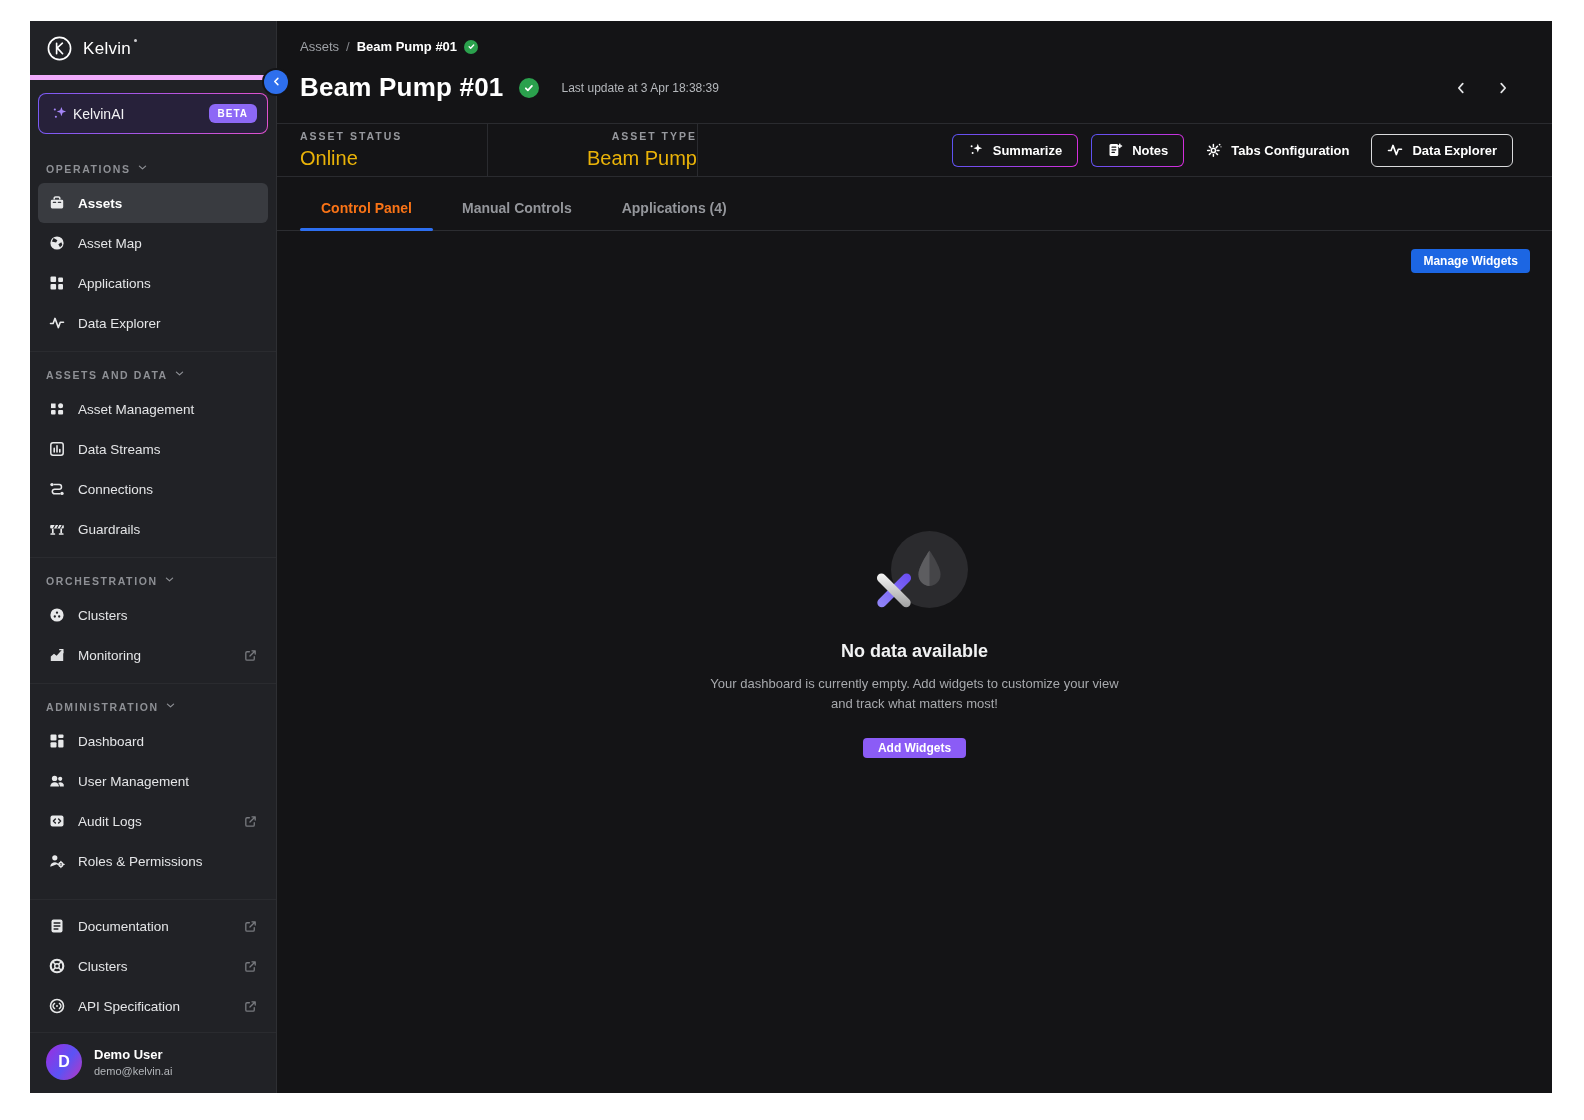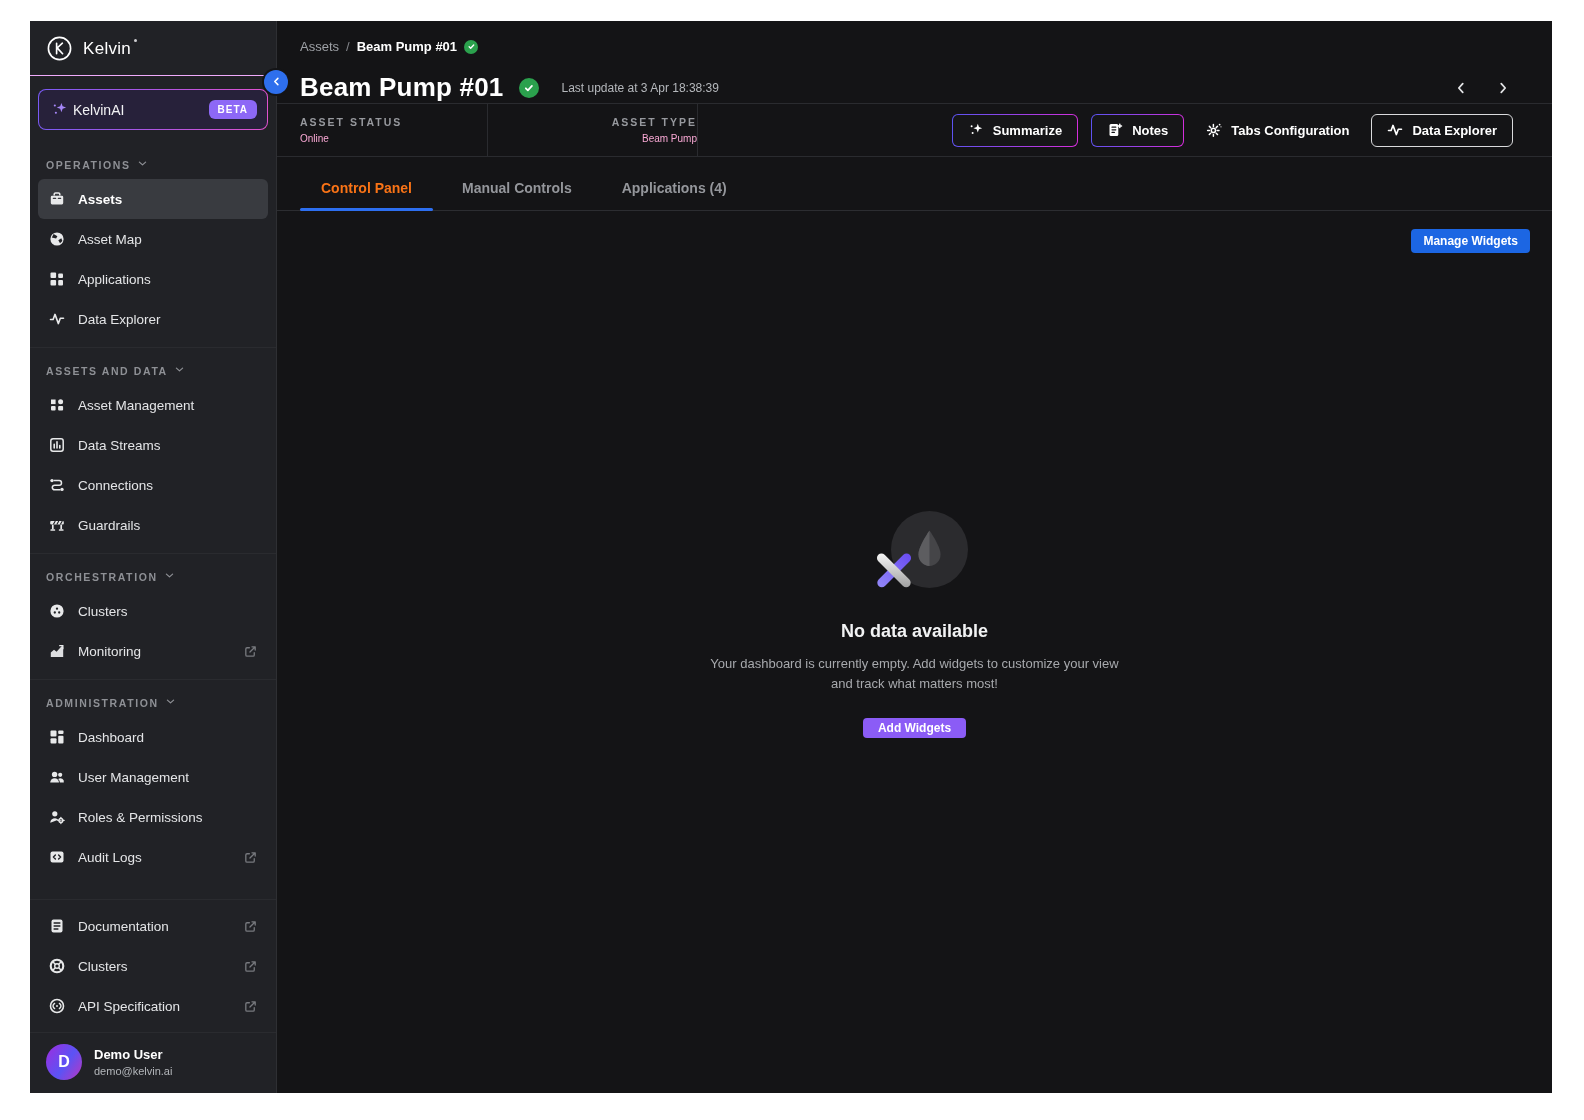--- a/index.html
+++ b/index.html
@@ -5,21 +5,21 @@
   * { margin:0; padding:0; box-sizing:border-box; }
   html,body { width:1584px; height:1120px; background:#ffffff;
     font-family:"Liberation Sans", sans-serif; -webkit-font-smoothing:antialiased; }
   .frame { position:absolute; left:30px; top:21px; width:1522px; height:1072px;
     display:flex; background:#141416; overflow:hidden; }
 
   
   .sidebar { width:247px; min-width:247px; background:#212226; border-right:1px solid #2e2f33;
     display:flex; flex-direction:column; position:relative; color:#e8e9ea; }
   .logo-row { display:flex; align-items:center; gap:10px; padding:14px 16px 13px;
-    border-bottom:1px solid #f0abfc; }
+    border-bottom:5px solid #f0abfc; }
   .logo-mark { width:27px; height:27px; }
   .logo-text { color:#fff; font-size:17px; font-weight:400; letter-spacing:.3px; position:relative; }
   .logo-dot { position:absolute; right:-6px; top:0; width:3px; height:3px; border-radius:50%; background:#cfcfd2; }
   .collapse-btn { position:absolute; right:-12px; top:49px; width:24px; height:24px; border-radius:50%;
     background:#2e6fed; display:flex; align-items:center; justify-content:center; z-index:5;
     box-shadow:0 0 0 2px #141416; cursor:pointer; }
   .ai-row { margin:13px 8px 12px; height:41px; border-radius:8px; display:flex; align-items:center;
     gap:5px; padding:0 10px 0 12px; cursor:pointer;
     background:linear-gradient(#27213a,#27213a) padding-box,
                linear-gradient(90deg,#7a5af5,#e051cf) border-box;
@@ -58,28 +58,28 @@
     align-items:center; justify-content:center; }
   .check-sm { width:14px; height:14px; }
   .check-lg { width:20px; height:20px; }
   .title-row { display:flex; align-items:center; padding:18px 40px 0 23px; }
   .page-title { color:#fff; font-size:26px; font-weight:700; letter-spacing:.2px; }
   .title-row .check-badge { margin-left:16px; }
   .last-update { margin-left:22px; font-size:12px; color:#b5b8bc; }
   .pager { margin-left:auto; display:flex; gap:24px; color:#e3e4e6; }
   .pager-btn { width:18px; height:18px; cursor:pointer; display:flex; align-items:center; justify-content:center; }
 
-  .status-bar { display:flex; align-items:stretch; height:54px;
+  .status-bar { margin-top:20px; display:flex; align-items:stretch; height:54px;
     border-top:1px solid #2a2b2f; border-bottom:1px solid #2a2b2f; }
   .status-cell { display:flex; flex-direction:column; justify-content:center; gap:5px;
     border-right:1px solid #2a2b2f; }
   .status-cell:nth-child(1) { width:211px; padding-left:23px; }
   .status-cell:nth-child(2) { width:210px; padding-left:11px;text-align:right; }
   .status-label { font-size:10.5px; font-weight:700; letter-spacing:2px; color:#97999e; }
-  .status-value { font-size:10px; color:#f9a8d4; }
+  .status-value { font-size:20px; color:#eab308; }
   .status-actions { margin-left:auto; display:flex; align-items:center; gap:13px; padding-right:39px; }
   .action-btn { height:33px; display:flex; align-items:center; gap:9px; padding:0 15px;
     border-radius:6px; font-size:13px; font-weight:600; color:#fff; cursor:pointer;
     background:transparent; border:1px solid transparent; font-family:inherit; }
   .action-btn .a-ico { width:16px; height:16px; display:flex; align-items:center; justify-content:center; }
   .action-btn.gradient { background:linear-gradient(#161618,#161618) padding-box,
     linear-gradient(100deg,#5b54f2,#d72ddb) border-box; border:1.5px solid transparent; }
   .action-btn.ghost { padding:0 8px; }
   .action-btn.outline { border:1px solid #d9dadc; }
 
@@ -296,40 +296,40 @@
                 <path d="M1.2 13.6a4.4 4.4 0 0 1 8.8 0z"></path>
                 <circle cx="11.2" cy="5.8" r="2.1"></circle>
                 <path d="M10.9 13.6a5.3 5.3 0 0 0-1.7-3.5 3.5 3.5 0 0 1 5.6 3.5z"></path>
               </svg>
             </span>
             <span class="nav-label">User Management</span>
           </div>
           <div class="nav-item">
             <span class="nav-ico">
               <svg width="16" height="16" viewBox="0 0 16 16" fill="currentColor">
+                <rect x="1.5" y="2.5" width="13" height="11" rx="2"></rect>
+                <path d="M6.4 6L4.4 8l2 2M9.6 6l2 2-2 2" fill="none" stroke="#212226" stroke-width="1.4" stroke-linecap="round" stroke-linejoin="round"></path>
+              </svg>
+            </span>
+            <span class="nav-label">Audit Logs</span>
+            <span class="ext-ico"><svg width="15" height="15" viewBox="0 0 16 16">
+                <path d="M6.8 4H4.3A1.3 1.3 0 0 0 3 5.3v6.4A1.3 1.3 0 0 0 4.3 13h6.4a1.3 1.3 0 0 0 1.3-1.3V9.2M9.6 3H13v3.4M12.8 3.2L7.4 8.6" fill="none" stroke="currentColor" stroke-width="1.4" stroke-linecap="round" stroke-linejoin="round"></path>
+              </svg></span>
+          </div>
+          <div class="nav-item">
+            <span class="nav-ico">
+              <svg width="16" height="16" viewBox="0 0 16 16" fill="currentColor">
                 <circle cx="5.8" cy="4.8" r="2.6"></circle>
                 <path d="M1.3 13.8a4.6 4.6 0 0 1 8-3z"></path>
                 <circle cx="11.9" cy="11.4" r="1.9" fill="none" stroke="currentColor" stroke-width="1.4"></circle>
                 <path d="M11.9 8.3v1.1M11.9 13.4v1.1M8.8 11.4h1.1M14 11.4h1.1" stroke="currentColor" stroke-width="1.3" stroke-linecap="round"></path>
                 <circle cx="11.9" cy="11.4" r=".7"></circle>
               </svg>
             </span>
             <span class="nav-label">Roles &amp; Permissions</span>
-          </div>
-          <div class="nav-item">
-            <span class="nav-ico">
-              <svg width="16" height="16" viewBox="0 0 16 16" fill="currentColor">
-                <rect x="1.5" y="2.5" width="13" height="11" rx="2"></rect>
-                <path d="M6.4 6L4.4 8l2 2M9.6 6l2 2-2 2" fill="none" stroke="#212226" stroke-width="1.4" stroke-linecap="round" stroke-linejoin="round"></path>
-              </svg>
-            </span>
-            <span class="nav-label">Audit Logs</span>
-            <span class="ext-ico"><svg width="15" height="15" viewBox="0 0 16 16">
-                <path d="M6.8 4H4.3A1.3 1.3 0 0 0 3 5.3v6.4A1.3 1.3 0 0 0 4.3 13h6.4a1.3 1.3 0 0 0 1.3-1.3V9.2M9.6 3H13v3.4M12.8 3.2L7.4 8.6" fill="none" stroke="currentColor" stroke-width="1.4" stroke-linecap="round" stroke-linejoin="round"></path>
-              </svg></span>
           </div>
         </div>
       </nav>
 
     <div class="side-spacer"></div>
     <div class="side-footer" id="side-footer">
         <div class="nav-item">
           <span class="nav-ico">
             <svg width="16" height="16" viewBox="0 0 16 16" fill="currentColor">
               <rect x="2.5" y="1.5" width="11" height="13" rx="2"></rect>

